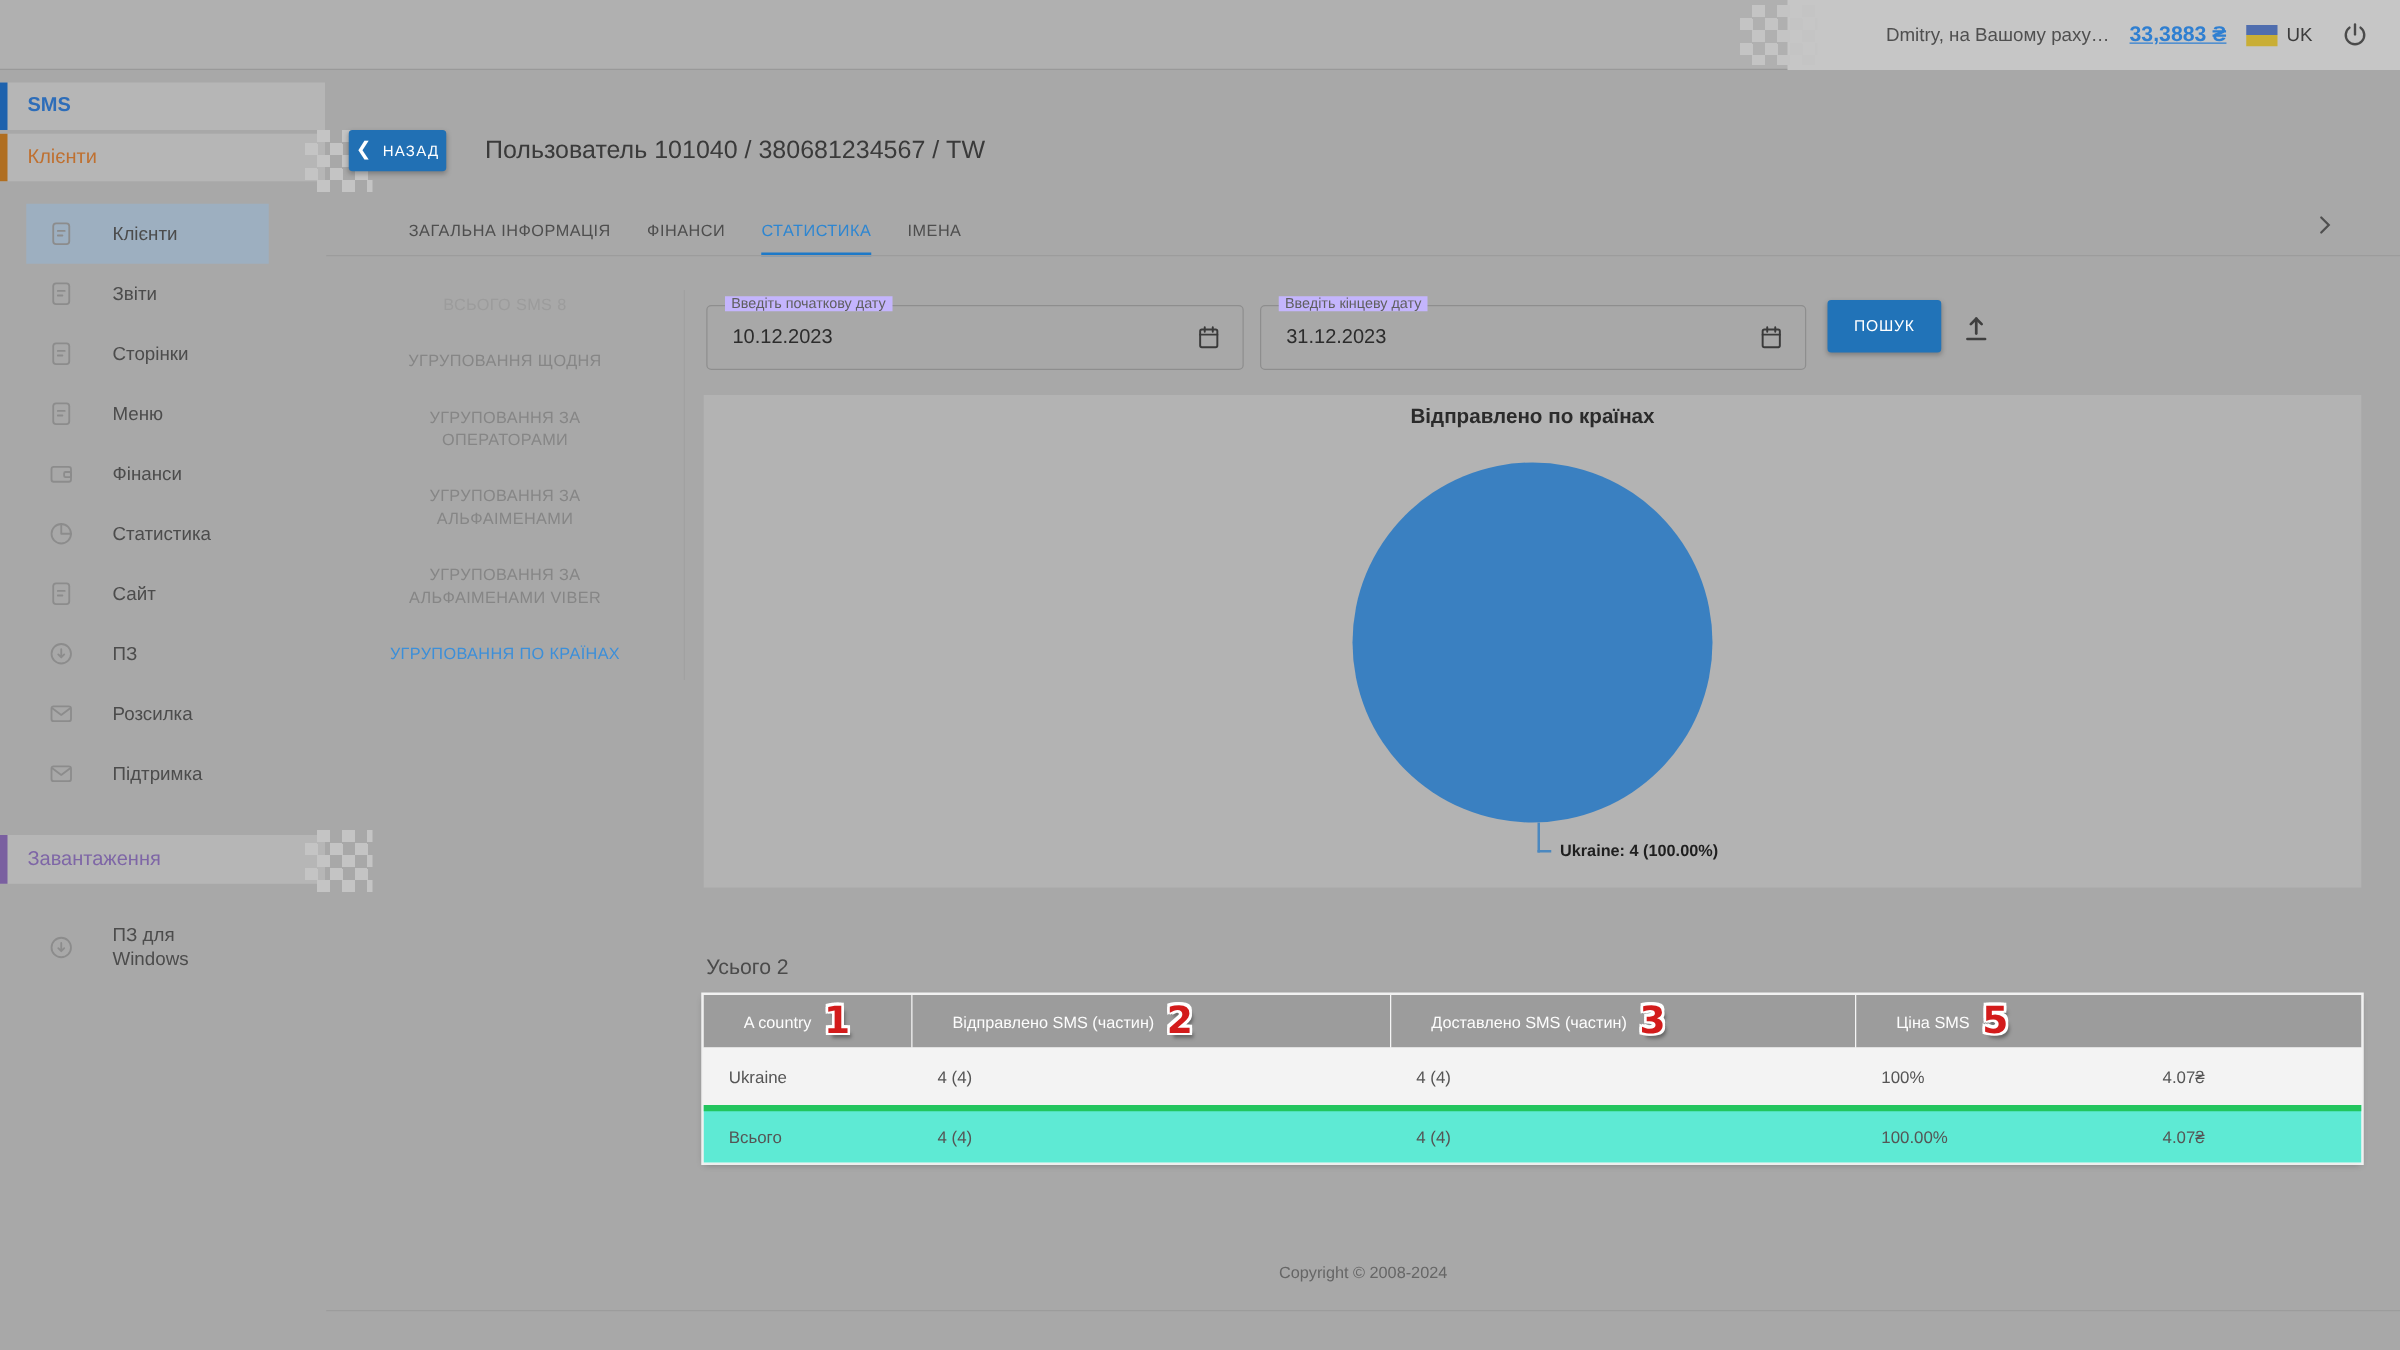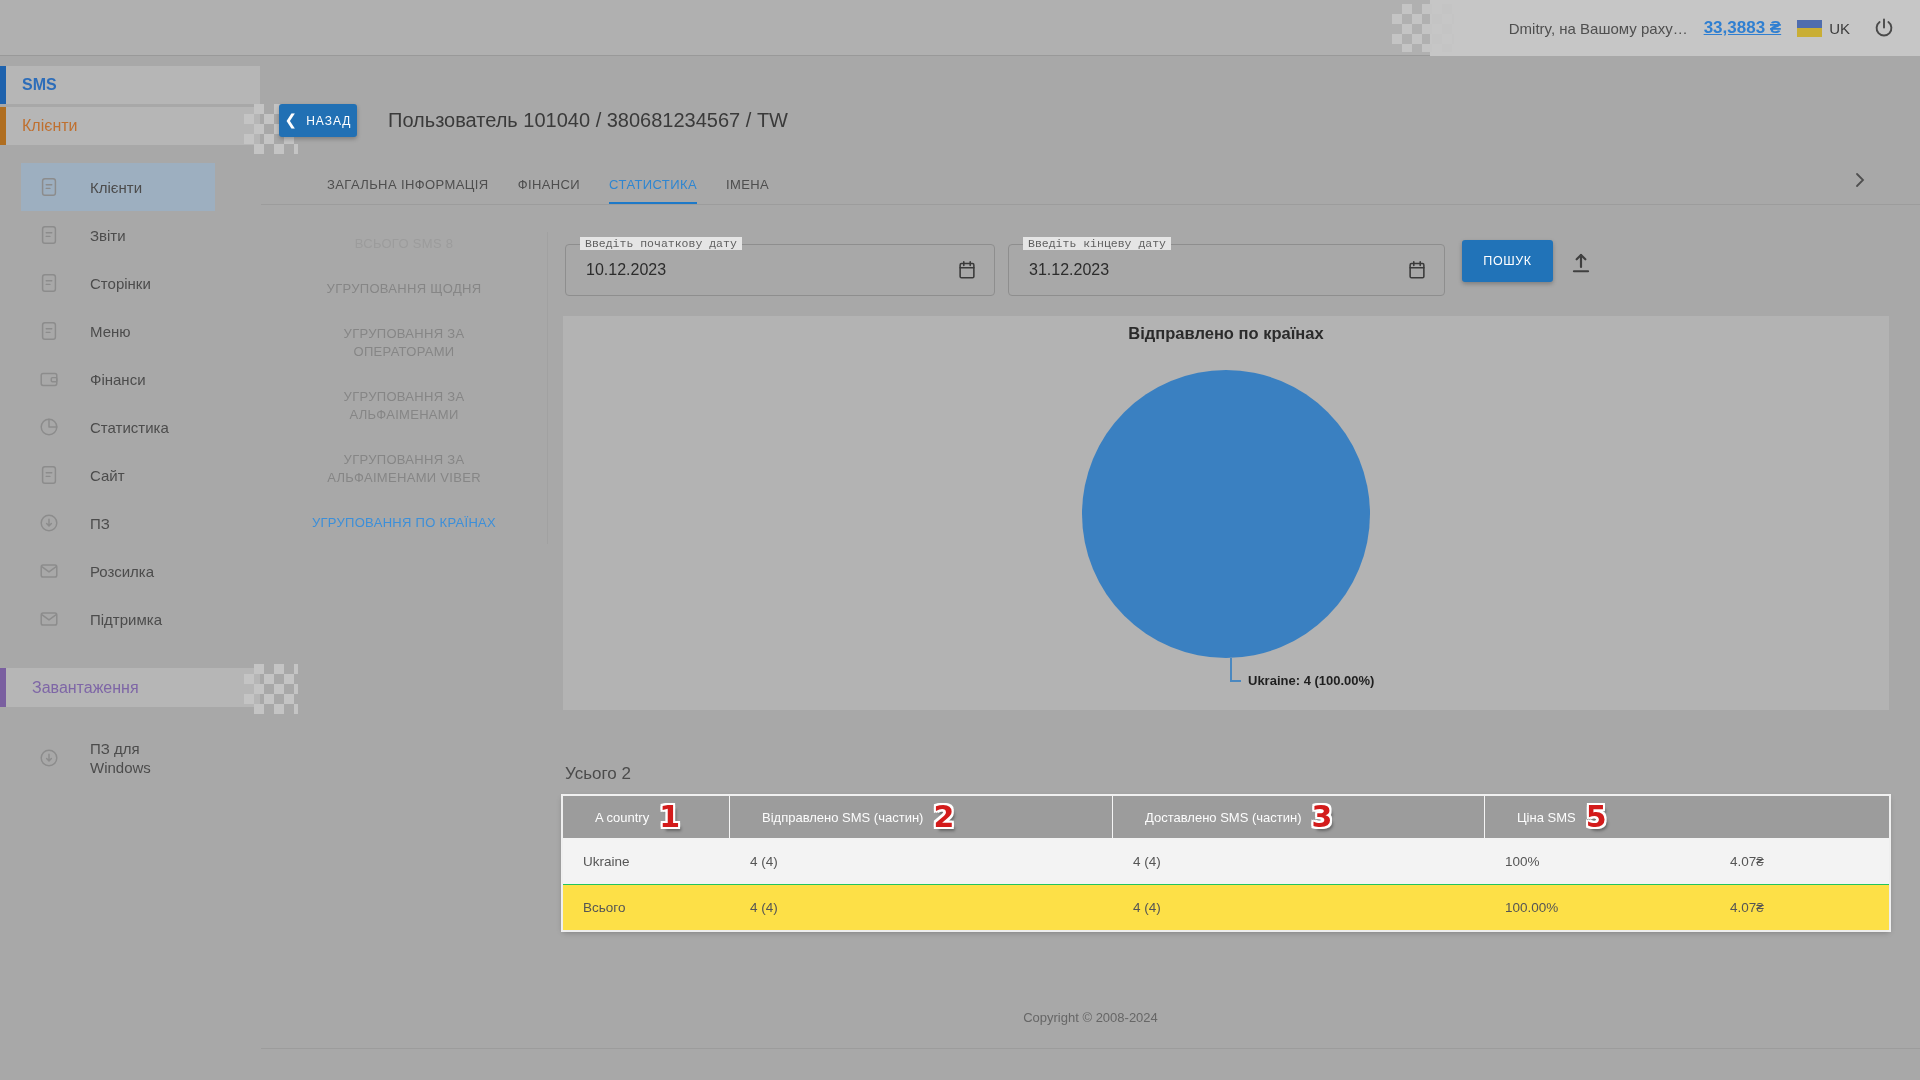--- a/index.html
+++ b/index.html
@@ -20,21 +20,21 @@
   .flag .f-top { flex:1; background:#4f6dae; }
   .flag .f-bot { flex:1; background:#c9ae35; }
   .lang-label { font-size:15px; color:#3c3c3c; }
   .power { margin-left:6px; cursor:pointer; display:flex; align-items:center; }
 
   
   .strip { position:absolute; left:0; width:260px; height:38px; background:#b6b6b6; display:flex; align-items:center; padding-left:22px; cursor:pointer; }
   .strip .bar { position:absolute; left:0; top:0; width:6px; height:100%; }
   .strip-sms { top:66px; } .strip-sms .bar { background:#1e62ad; } .strip-sms .s-label { color:#2d6db9; font-weight:bold; font-size:16px; }
   .strip-clients { top:107px; } .strip-clients .bar { background:#b06e20; } .strip-clients .s-label { color:#bf7030; font-size:16px; }
-  .strip-downloads { top:668px; height:39px; } .strip-downloads .bar { background:#7a5fa0; } .strip-downloads .s-label { color:#7e66a6; font-size:16px;margin-left:10px; }
+  .strip-downloads { top:668px; height:39px; } .strip-downloads .bar { background:#7a5fa0; } .strip-downloads .s-label { color:#7e66a6; font-size:16px; }
   .checker-clients { position:absolute; left:244px; top:104px; width:54px; height:50px; }
   .checker-downloads { position:absolute; left:244px; top:664px; width:54px; height:50px; }
 
   .nav-list { position:absolute; left:21px; top:163px; width:194px; display:flex; flex-direction:column; }
   .nav-item { height:48px; display:flex; align-items:center; padding-left:17px; cursor:pointer; }
   .nav-item.active { background:#9dafc0; }
   .nav-item .icon { width:22px; height:22px; flex:0 0 22px; display:flex; }
   .nav-item .nav-label { margin-left:30px; font-size:15px; color:#4c4c4c; white-space:pre-line; line-height:19px; }
   .dl-item { position:absolute; left:21px; top:730px; width:194px; height:56px; display:flex; align-items:center; padding-left:17px; cursor:pointer; }
   .dl-item .icon { width:22px; height:22px; flex:0 0 22px; display:flex; }
@@ -55,21 +55,21 @@
 
   
   .subnav { position:absolute; left:286px; top:235px; width:236px; display:flex; flex-direction:column; gap:27px; }
   .subnav-item { font-size:13px; letter-spacing:0.3px; line-height:18px; text-align:center; color:#868686; white-space:pre-line; cursor:pointer; }
   .subnav-item.muted { color:#9c9c9c; cursor:default; }
   .subnav-item.active { color:#3c8fd9; }
   .subnav-vline { position:absolute; left:547px; top:232px; width:1px; height:312px; background:#a1a1a1; }
 
   
   .date-field { position:absolute; top:244px; height:52px; border:1px solid #8e8e8e; border-radius:4px; cursor:text; }
-  .date-field .legend { position:absolute; top:-8px; left:14px; background:#e5e5e5; padding:0 5px; font-size:11.5px; color:#5f5f5f;font-family:Liberation Mono, monospace; }
+  .date-field .legend { position:absolute; top:-8px; left:14px; background:#c4b5fd; padding:0 5px; font-size:11.5px; color:#5f5f5f; }
   .date-field .value { position:absolute; left:20px; top:0; line-height:50px; font-size:16px; color:#2c2c2c; }
   .date-field .cal { position:absolute; right:16px; top:14px; width:22px; height:22px; cursor:pointer; }
   .cal svg { stroke:#3a3a3a; fill:none; stroke-width:1.7; stroke-linecap:round; }
   .field-start { left:565px; width:430px; }
   .field-end { left:1008px; width:437px; }
   .search-btn { position:absolute; left:1462px; top:240px; width:91px; height:42px; background:#2173b8; color:#fff; border:none; border-radius:3px; font-size:12.5px; letter-spacing:0.6px; cursor:pointer; box-shadow:0 2px 4px rgba(0,0,0,0.25); font-family:"Liberation Sans", sans-serif; }
   .upload-btn { position:absolute; left:1566px; top:247px; width:30px; height:30px; cursor:pointer; display:flex; align-items:center; justify-content:center; }
   .upload-btn svg { stroke:#3f3f3f; fill:none; stroke-width:2; stroke-linecap:round; stroke-linejoin:round; }
 
   
@@ -83,21 +83,21 @@
   
   .total-label { position:absolute; left:565px; top:748px; font-size:17px; color:#4b4b4b;margin-top:16px; }
   .stats-table { position:absolute; left:563px; top:796px; width:1326px; background:#fff; box-shadow:0 0 0 2px rgba(255,255,255,0.85), 0 2px 6px rgba(0,0,0,0.3); }
   .t-header { display:grid; grid-template-columns:167px 383px 372px 225px 179px; background:#9c9c9c; height:42px; }
   .t-hcell { display:flex; align-items:center; padding-left:32px; color:#fdfdfd; font-size:13px; border-right:1px solid rgba(255,255,255,0.9); overflow:visible; }
   .t-hcell:last-child { border-right:none; }
   .badge { margin-left:10px; font-family:"DejaVu Sans", sans-serif; font-size:30px; font-weight:bold; color:#d31b1b; line-height:1;
            text-shadow:-2px -2px 0 #fff, 2px -2px 0 #fff, -2px 2px 0 #fff, 2px 2px 0 #fff, -2px 0 0 #fff, 2px 0 0 #fff, 0 -2px 0 #fff, 0 2px 0 #fff, 3px 4px 3px rgba(0,0,0,0.35); }
   .t-row { display:grid; grid-template-columns:167px 383px 372px 225px 179px; height:46px; }
   .t-row.odd { background:#f3f3f3; }
-  .t-row.even { background:#fde047; border-top:1px solid #22c55e; }
+  .t-row.even { background:#5eead4; border-top:5px solid #22c55e; }
   .t-cell { display:flex; align-items:center; padding-left:20px; font-size:13.5px; color:#555; }
 
   
   .footer-text { position:absolute; left:261px; top:1010px; width:1659px; text-align:center; font-size:13px; color:#666; }
   .footer-line { position:absolute; left:261px; top:1048px; width:1659px; height:1px; background:#9c9c9c; }
 </style>
 </head>
 <body>
 
 <div id="app">

